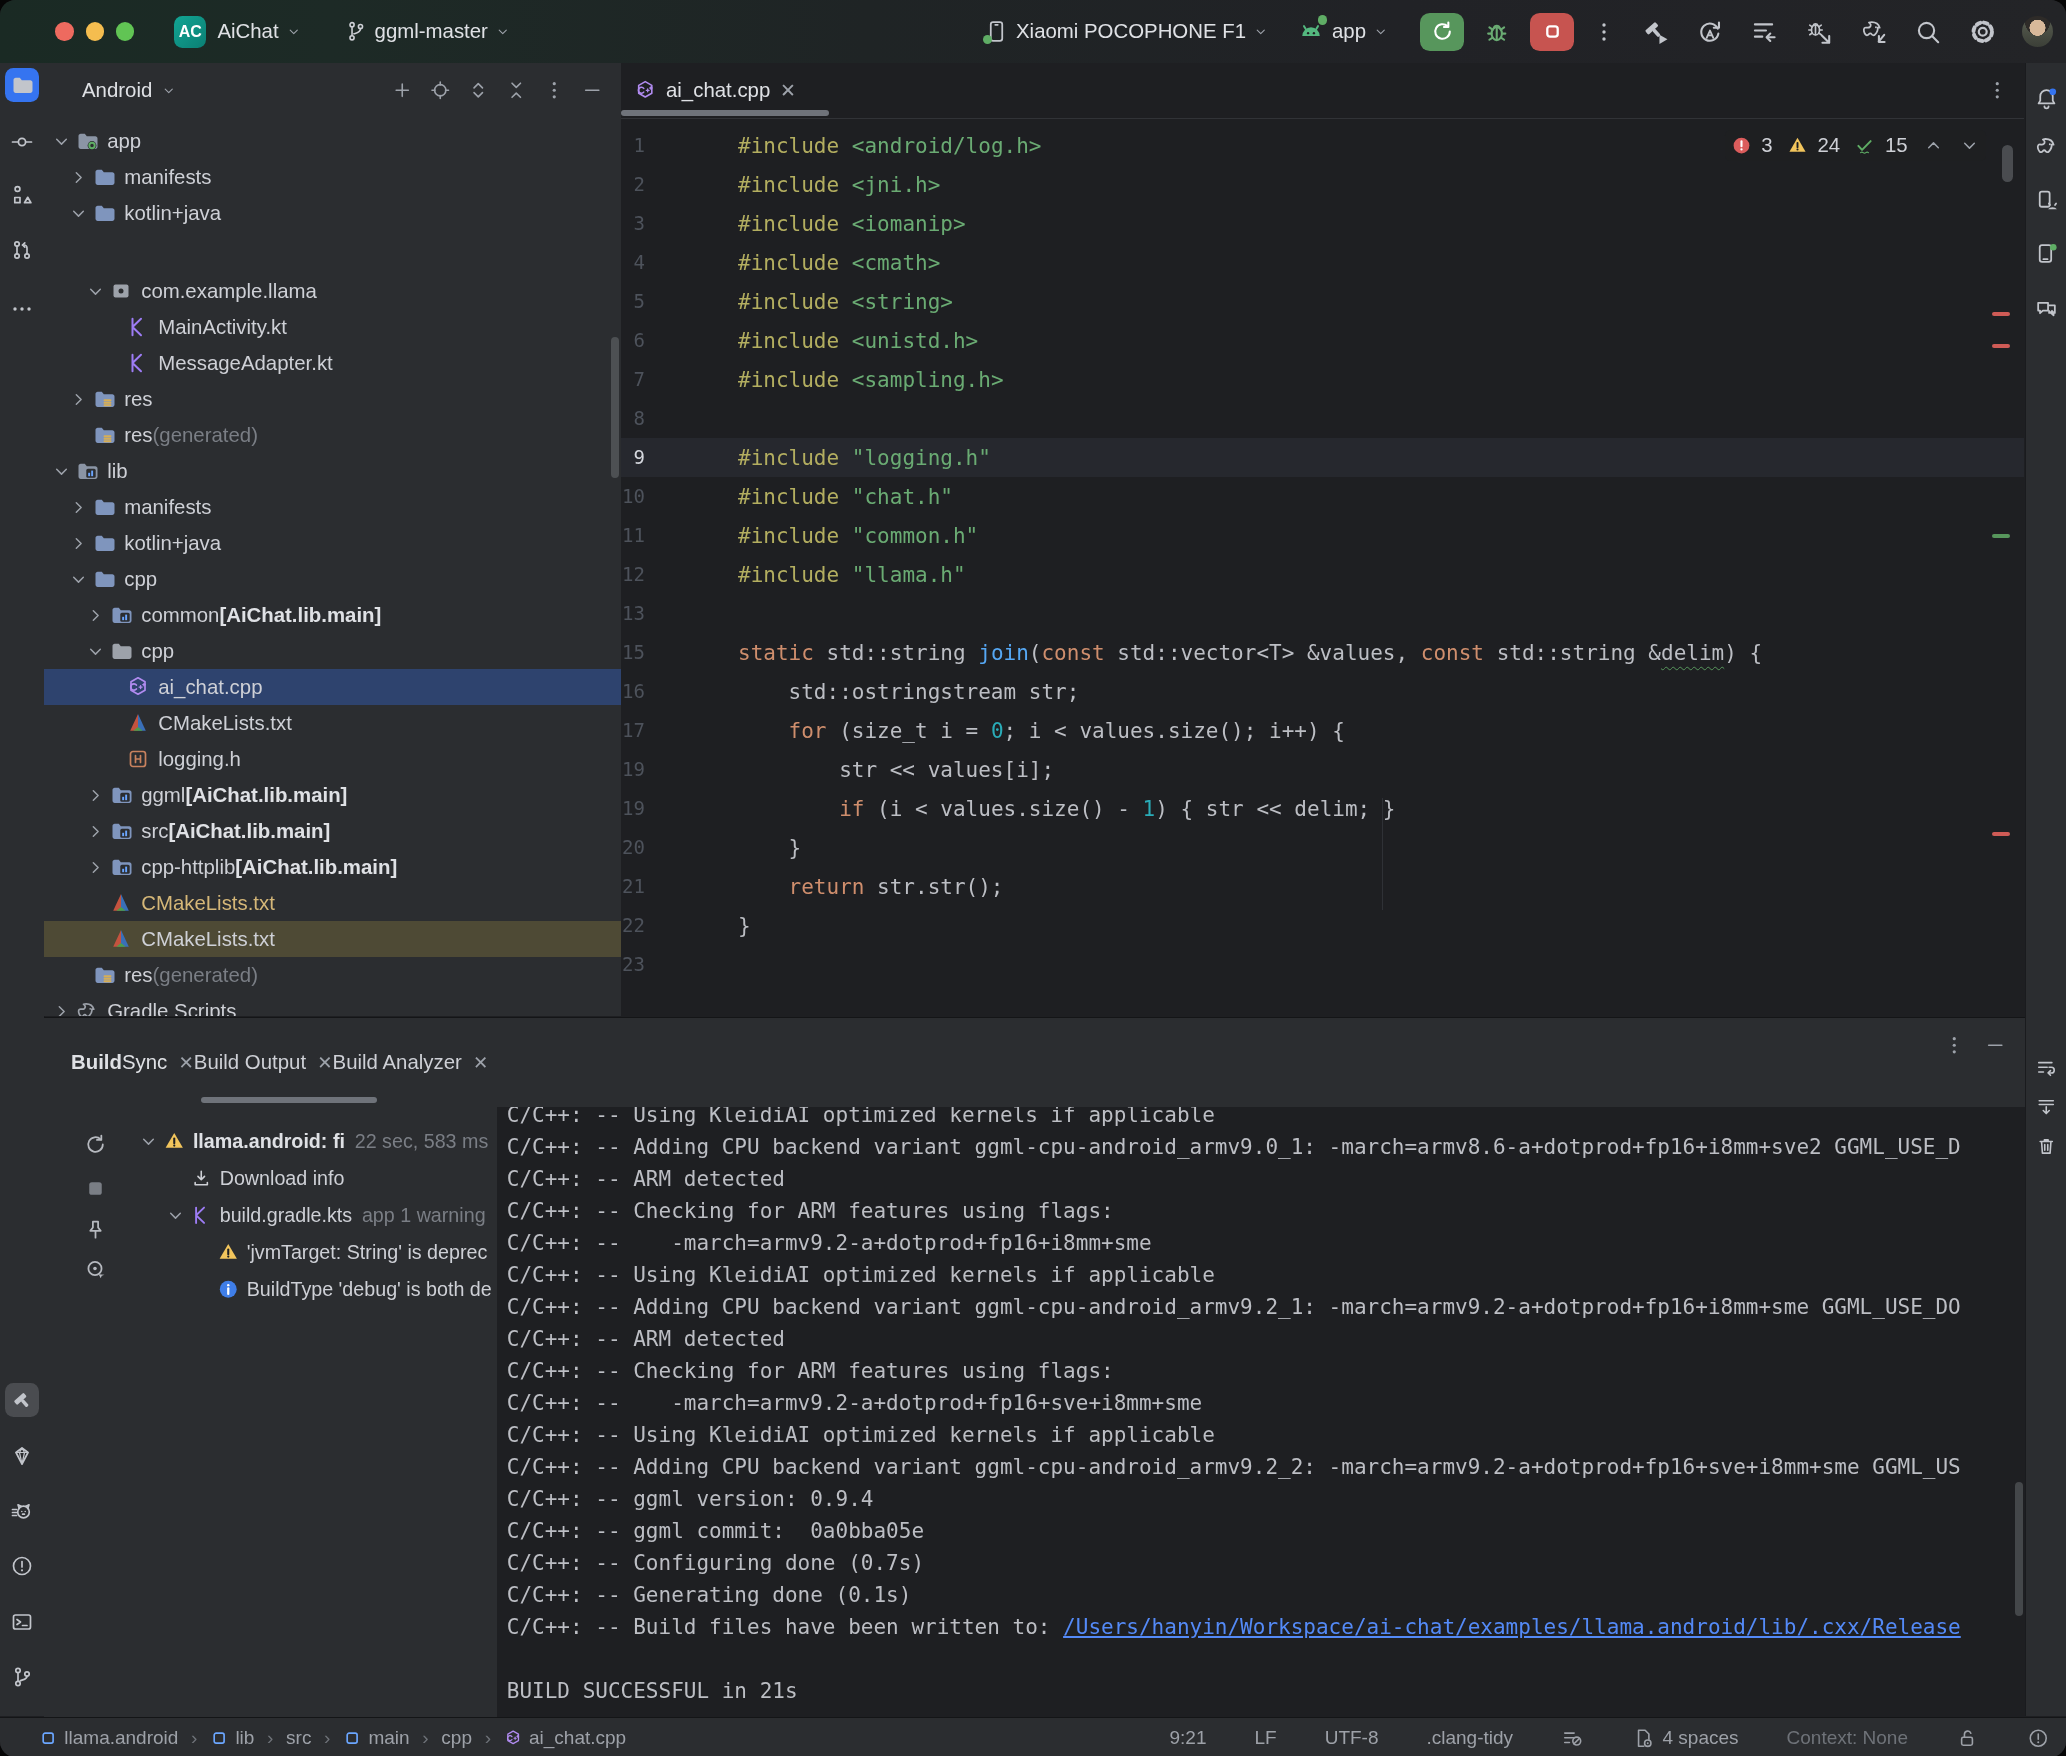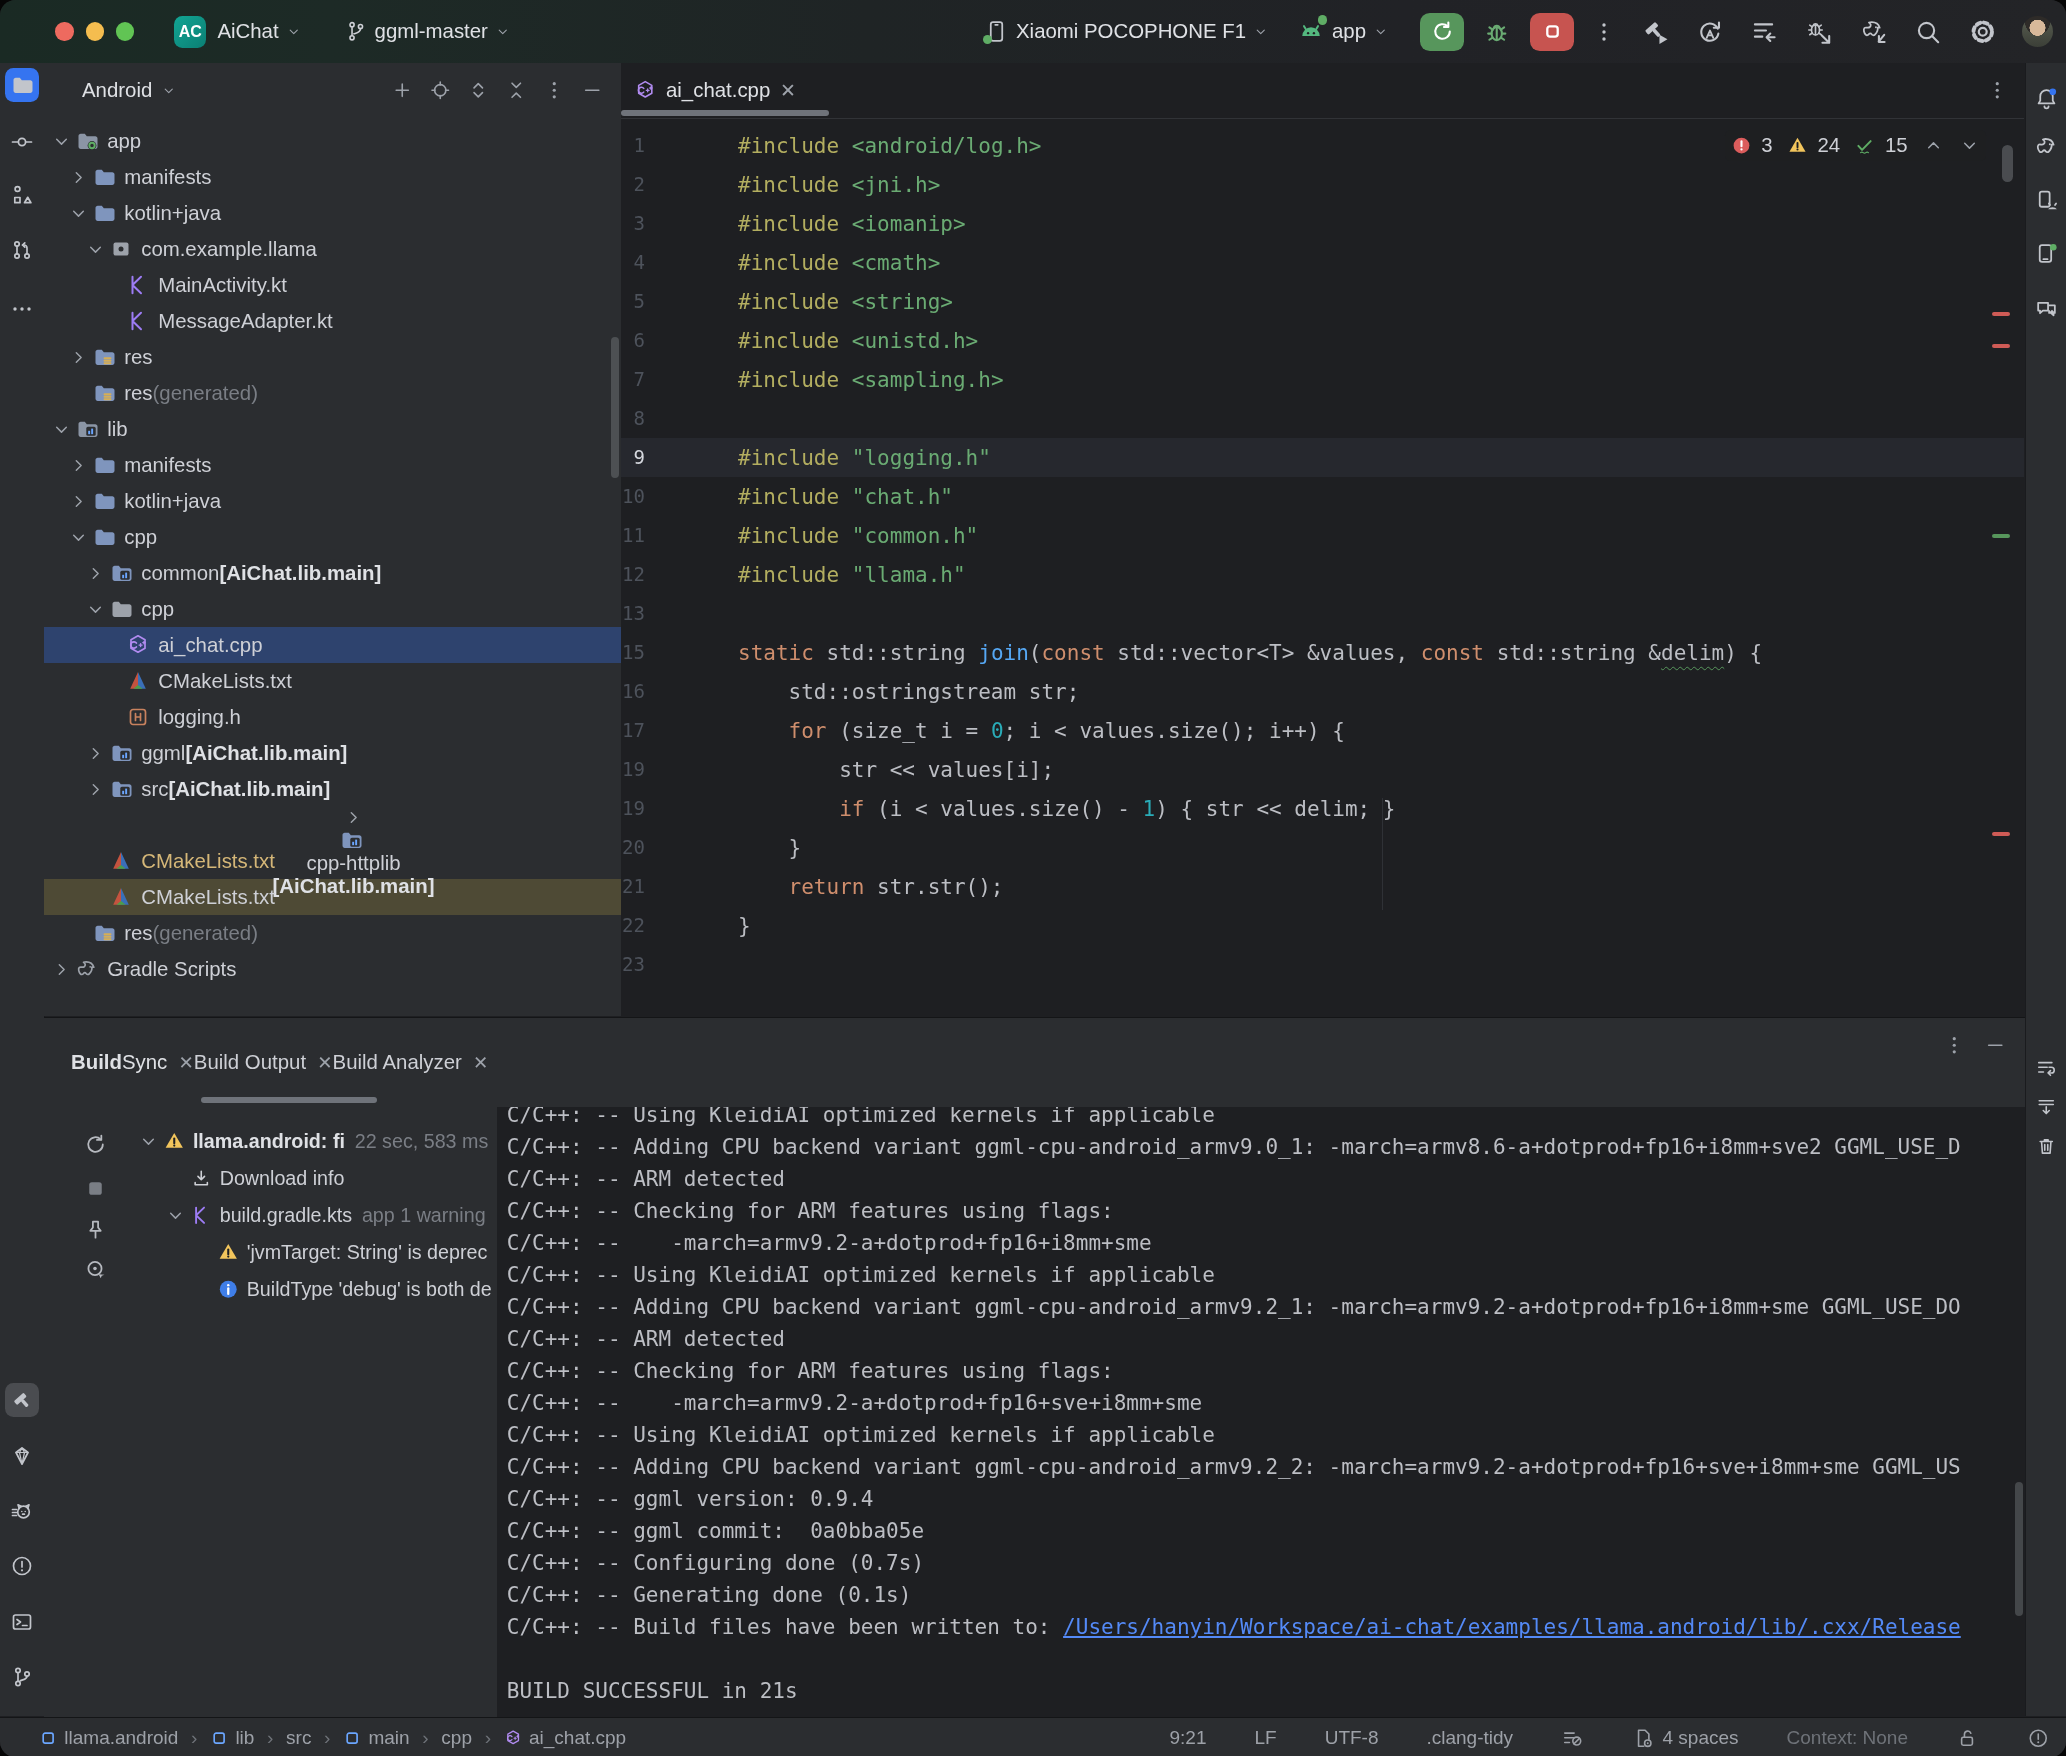--- a/index.html
+++ b/index.html
@@ -464,21 +464,21 @@
               <path d="M6.5 9.5l5.5 5.5 5.5-5.5"></path>
             </svg>
           </span>
           <span class="tico" style="color: rgb(127, 149, 189);">
             <svg viewBox="0 0 24 24" fill="none" stroke="currentColor" stroke-width="1.7" stroke-linecap="round" stroke-linejoin="round">
               <path d="M3.5 7c0-1.2 1-2.2 2.2-2.2h4.1l2 2.4h8.5c1.2 0 2.2 1 2.2 2.2v8.4c0 1.2-1 2.2-2.2 2.2H5.7c-1.2 0-2.2-1-2.2-2.2z" fill="currentColor" stroke="none"></path>
             </svg>
           </span>
           <span class="tlabel">kotlin+java</span>
         </div>
-        <div class="trow" style="padding-left: 41px;">
+        <div class="trow" style="padding-left: 41px; margin-top: 42px;">
           <span class="tchev">
             <svg viewBox="0 0 24 24" fill="none" stroke="currentColor" stroke-width="1.7" stroke-linecap="round" stroke-linejoin="round">
               <path d="M6.5 9.5l5.5 5.5 5.5-5.5"></path>
             </svg>
           </span>
           <span class="tico" style="color: rgb(157, 162, 170);">
             <svg viewBox="0 0 24 24" fill="none" stroke="currentColor" stroke-width="1.7" stroke-linecap="round" stroke-linejoin="round">
               <rect x="4.5" y="5.5" width="15" height="13" rx="2" fill="currentColor" stroke="none"></rect>
               <circle cx="12" cy="12" r="2.5" fill="#2b2d30" stroke="none"></circle>
             </svg>
@@ -672,21 +672,21 @@
             <svg viewBox="0 0 24 24" fill="none" stroke="currentColor" stroke-width="1.7" stroke-linecap="round" stroke-linejoin="round">
               <path d="M3.5 7c0-1.2 1-2.2 2.2-2.2h4.1l2 2.4h8.5c1.2 0 2.2 1 2.2 2.2v8.4c0 1.2-1 2.2-2.2 2.2H5.7c-1.2 0-2.2-1-2.2-2.2z" fill="currentColor" stroke="none"></path>
               <rect x="11.3" y="9.8" width="9.4" height="9" rx="1.6" fill="#2b2d30" stroke="none"></rect>
               <rect x="13.2" y="13.8" width="1.9" height="3.4" fill="#6ba6ff" stroke="none"></rect>
               <rect x="16.2" y="11.6" width="1.9" height="5.6" fill="#6ba6ff" stroke="none"></rect>
             </svg>
           </span>
           <span class="tlabel">src</span>
           <span class="tsuffix-bold"> [AiChat.lib.main]</span>
         </div>
-        <div class="trow" style="padding-left: 41px; flex-direction: column;">
+        <div class="trow" style="padding-left: 41px;">
           <span class="tchev">
             <svg viewBox="0 0 24 24" fill="none" stroke="currentColor" stroke-width="1.7" stroke-linecap="round" stroke-linejoin="round">
               <path d="M9.5 6.5l5.5 5.5-5.5 5.5"></path>
             </svg>
           </span>
           <span class="tico" style="color: rgb(127, 149, 189);">
             <svg viewBox="0 0 24 24" fill="none" stroke="currentColor" stroke-width="1.7" stroke-linecap="round" stroke-linejoin="round">
               <path d="M3.5 7c0-1.2 1-2.2 2.2-2.2h4.1l2 2.4h8.5c1.2 0 2.2 1 2.2 2.2v8.4c0 1.2-1 2.2-2.2 2.2H5.7c-1.2 0-2.2-1-2.2-2.2z" fill="currentColor" stroke="none"></path>
               <rect x="11.3" y="9.8" width="9.4" height="9" rx="1.6" fill="#2b2d30" stroke="none"></rect>
               <rect x="13.2" y="13.8" width="1.9" height="3.4" fill="#6ba6ff" stroke="none"></rect>

